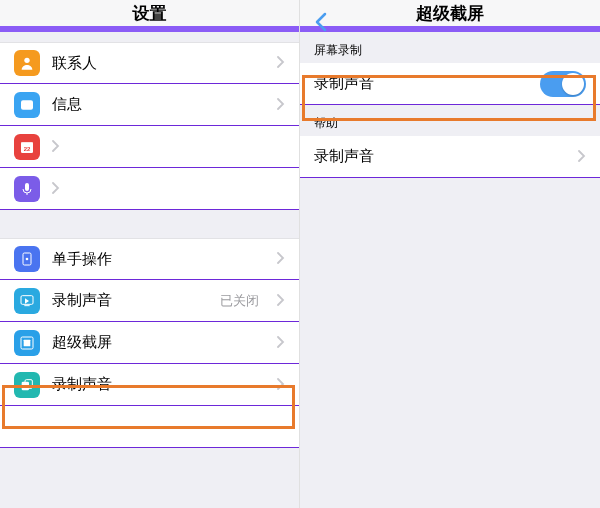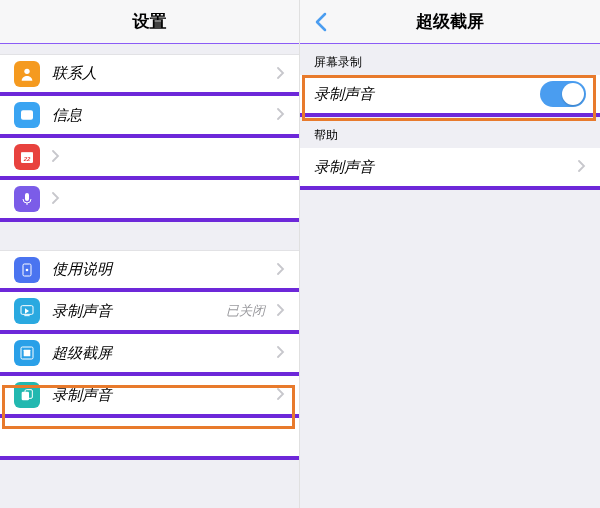--- a/index.html
+++ b/index.html
@@ -13,23 +13,23 @@
   }
   .pane {
     width: 300px;
     height: 508px;
     background: #efeff4;
     position: relative;
     overflow: hidden;
   }
   .pane-left { border-right: 1px solid #e0e0e0; }
   .header {
-    height: 44px;
+    height: 32px;
     background: #f7f7f8;
-    border-bottom: 1px solid #8b5cf6;
+    border-bottom: 6px solid #8b5cf6;
     display: flex;
     align-items: center;
     justify-content: center;
     position: relative;
   }
   .header-title {
     font-size: 17px;
     font-weight: 600;
     color: #000;
   }
@@ -53,44 +53,43 @@
     font-size: 12px;
     color: #000000;
     padding: 10px 14px 4px;
   }
   .row {
     background: #ffffff;
     height: 42px;
     display: flex;
     align-items: center;
     padding: 0 14px;
-    border-bottom: 4px solid #6d28d9;
-    position: relative;
-    font-style: italic;
+    border-bottom: 1px solid #6d28d9;
+    position: relative;
   }
   .row:first-of-type { border-top: 1px solid #e2e2e5; }
   .row .icon {
     width: 26px;
     height: 26px;
     border-radius: 6px;
     margin-right: 12px;
     display: flex;
     align-items: center;
     justify-content: center;
     flex-shrink: 0;
   }
   .row .label {
     flex: 1;
     font-size: 15px;
     color: #000;
   }
   .row .value {
     font-size: 13px;
     color: #9a9a9e;
-    margin-right: 12px;
+    margin-right: 18px;
   }
   .row .chevron {
     color: #c7c7cc;
     font-size: 14px;
   }
   .highlight {
     position: absolute;
     border: 3px solid #e87a2c;
     pointer-events: none;
     z-index: 10;
@@ -188,21 +187,21 @@
       </div>
     <div class="group-gap"></div>
     <div class="group" id="left-group2">
         <div class="row">
           <span class="icon" style="background: rgb(74, 116, 240);">
             <svg width="16" height="16" viewBox="0 0 24 24" fill="white">
               <rect x="6" y="3" width="12" height="18" rx="2" fill="none" stroke="white" stroke-width="1.5"></rect>
               <circle cx="12" cy="12" r="2"></circle>
             </svg>
           </span>
-          <span class="label">使用说明</span>
+          <span class="label">单手操作</span>
           <span class="chevron"><svg width="8" height="12" viewBox="0 0 8 12">
               <path d="M1 1 L6 6 L1 11" stroke="#c7c7cc" stroke-width="1.8" fill="none" stroke-linecap="round"></path>
             </svg></span>
         </div>
         <div class="row">
           <span class="icon" style="background: rgb(42, 169, 224);">
             <svg width="16" height="16" viewBox="0 0 24 24" fill="white">
               <rect x="3" y="4" width="18" height="13" rx="2" fill="none" stroke="white" stroke-width="1.5"></rect>
               <path d="M8 19h8" stroke="white" stroke-width="1.5"></path>
               <path d="M9 8l6 4-6 4z"></path>

